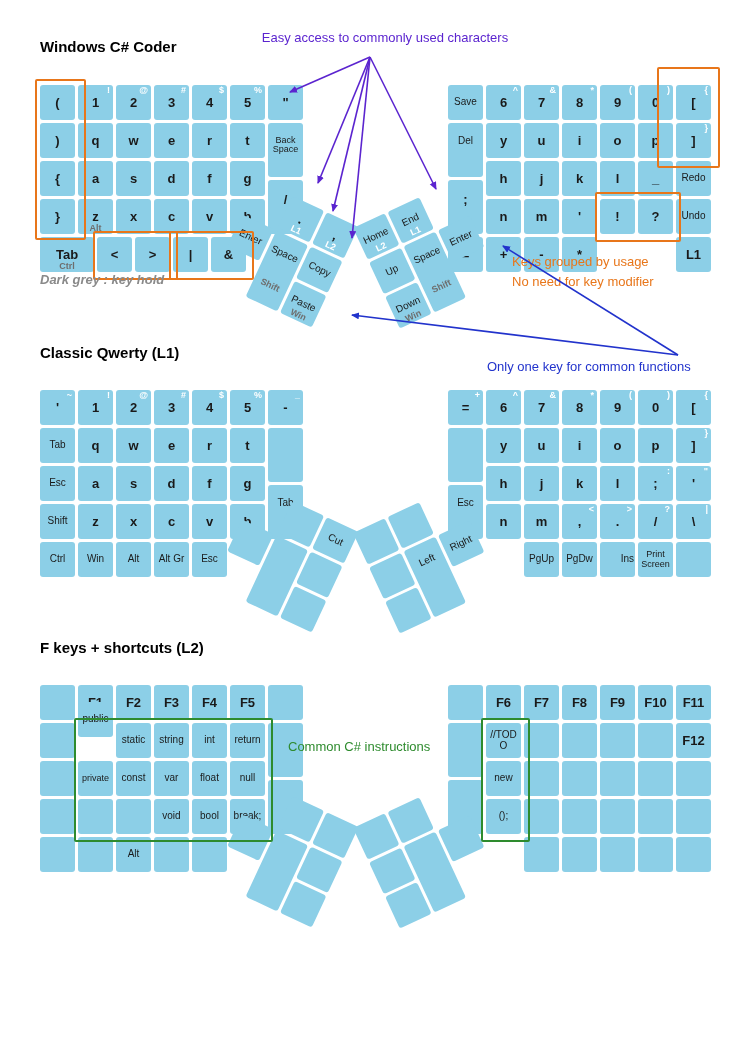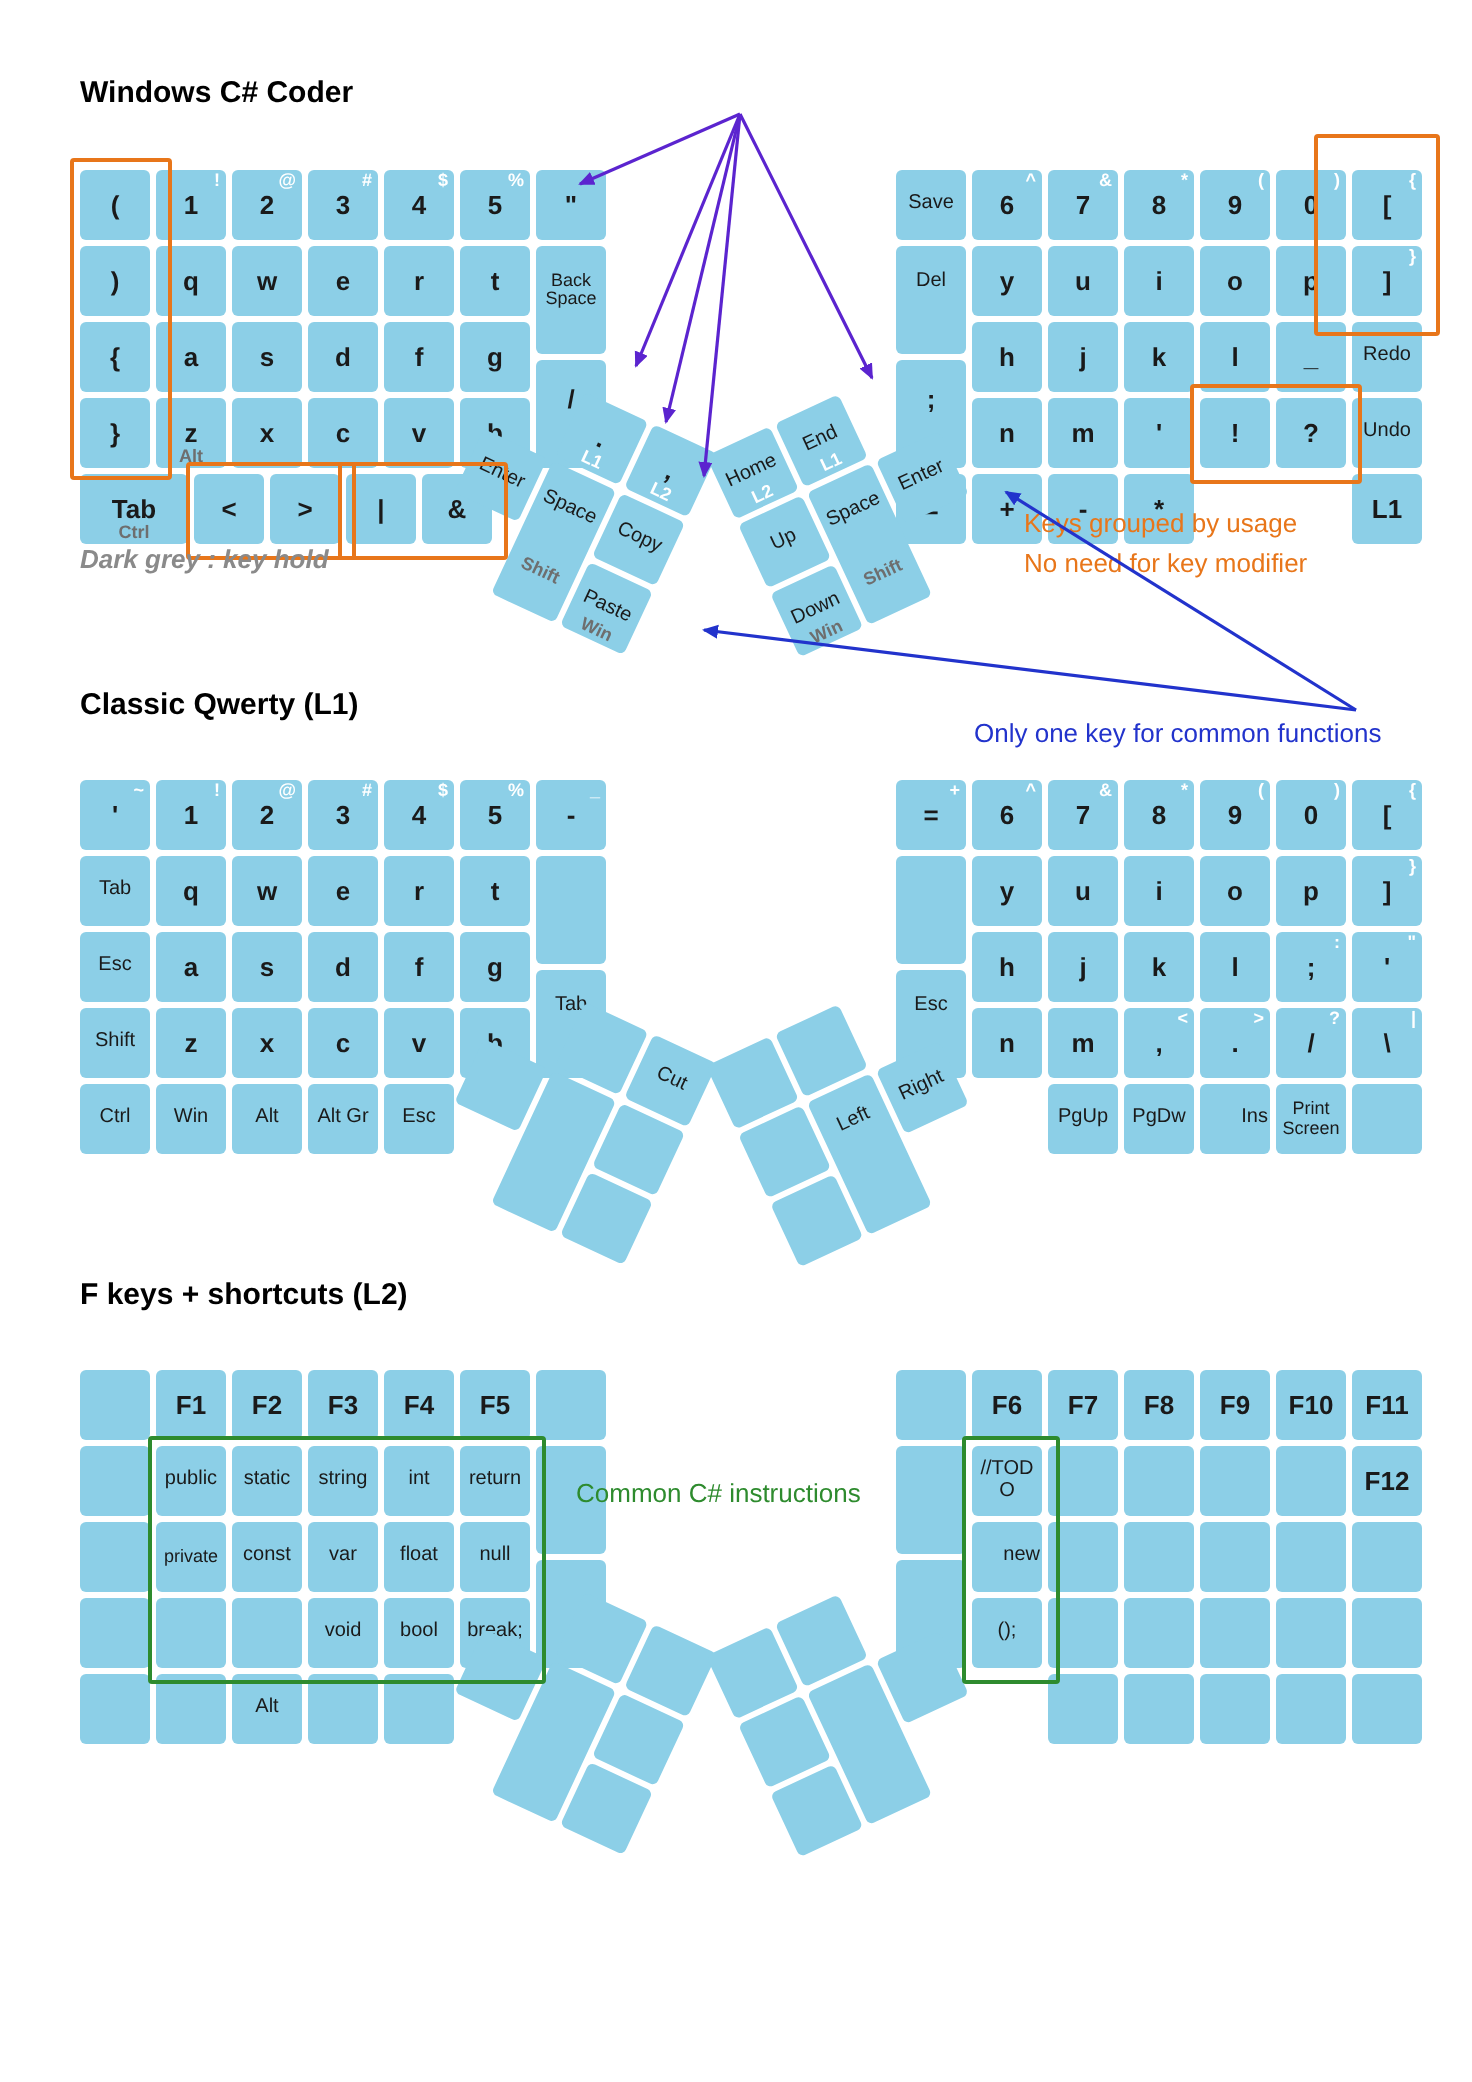--- a/index.html
+++ b/index.html
@@ -528,21 +528,21 @@
         <span class="main b">F3</span>
       </div>
       <div class="key" style="left: 192px; top: 685px; width: 35px; height: 35px;">
         <span class="main b">F4</span>
       </div>
       <div class="key" style="left: 230px; top: 685px; width: 35px; height: 35px;">
         <span class="main b">F5</span>
       </div>
       <div class="key" style="left: 268px; top: 685px; width: 35px; height: 35px;"></div>
       <div class="key" style="left: 40px; top: 723px; width: 35px; height: 35px;"></div>
-      <div class="key" style="left: 78px; top: 723px; width: 35px; height: 35px;">
+      <div class="key" style="left: 78px; top: 702px; width: 35px; height: 35px;">
         <span class="main">public</span>
       </div>
       <div class="key" style="left: 116px; top: 723px; width: 35px; height: 35px;">
         <span class="main">static</span>
       </div>
       <div class="key" style="left: 154px; top: 723px; width: 35px; height: 35px;">
         <span class="main">string</span>
       </div>
       <div class="key" style="left: 192px; top: 723px; width: 35px; height: 35px;">
         <span class="main">int</span>
@@ -610,21 +610,21 @@
       <div class="key" style="left: 486px; top: 723px; width: 35px; height: 35px;">
         <span class="main">//TODO</span>
       </div>
       <div class="key" style="left: 524px; top: 723px; width: 35px; height: 35px;"></div>
       <div class="key" style="left: 562px; top: 723px; width: 35px; height: 35px;"></div>
       <div class="key" style="left: 600px; top: 723px; width: 35px; height: 35px;"></div>
       <div class="key" style="left: 638px; top: 723px; width: 35px; height: 35px;"></div>
       <div class="key" style="left: 676px; top: 723px; width: 35px; height: 35px;">
         <span class="main b">F12</span>
       </div>
-      <div class="key" style="left: 486px; top: 761px; width: 35px; height: 35px; justify-content: flex-end;">
+      <div class="key" style="left: 486px; top: 761px; width: 35px; height: 35px;">
         <span class="main">new</span>
       </div>
       <div class="key" style="left: 524px; top: 761px; width: 35px; height: 35px;"></div>
       <div class="key" style="left: 562px; top: 761px; width: 35px; height: 35px;"></div>
       <div class="key" style="left: 600px; top: 761px; width: 35px; height: 35px;"></div>
       <div class="key" style="left: 638px; top: 761px; width: 35px; height: 35px;"></div>
       <div class="key" style="left: 676px; top: 761px; width: 35px; height: 35px;"></div>
       <div class="key tall" style="left: 448px; top: 780px; width: 35px; height: 54px;"></div>
       <div class="key" style="left: 486px; top: 799px; width: 35px; height: 35px;">
         <span class="main">();</span>
@@ -661,20 +661,21 @@
       <div class="hbox" style="left: 595px; top: 192px; width: 82px; height: 46px; border-color: rgb(232, 118, 26);"></div>
       <div class="hbox" style="left: 657px; top: 67px; width: 59px; height: 97px; border-color: rgb(232, 118, 26);"></div>
       <div class="hbox" style="left: 74px; top: 718px; width: 195px; height: 120px; border-color: rgb(46, 139, 46);"></div>
       <div class="hbox" style="left: 481px; top: 718px; width: 45px; height: 120px; border-color: rgb(46, 139, 46);"></div>
     </div>
 
   <div class="title" style="left:40px;top:38px">Windows C# Coder</div>
   <div class="title" style="left:40px;top:344px">Classic Qwerty (L1)</div>
   <div class="title" style="left:40px;top:639px">F keys + shortcuts (L2)</div>
 
+  <div class="ann c-purple" style="left:225px;top:28px;width:320px;text-align:center">Easy access to commonly used characters</div>
 
   <div class="ann c-grey bold" style="left:40px;top:270px">Dark grey : key hold</div>
 
   <div class="ann c-orange" style="left:512px;top:252px">
     <div>Keys grouped by usage</div>
     <div>No need for key modifier</div>
   </div>
 
   <div class="ann c-blue" style="left:487px;top:357px">Only one key for common functions</div>
 

